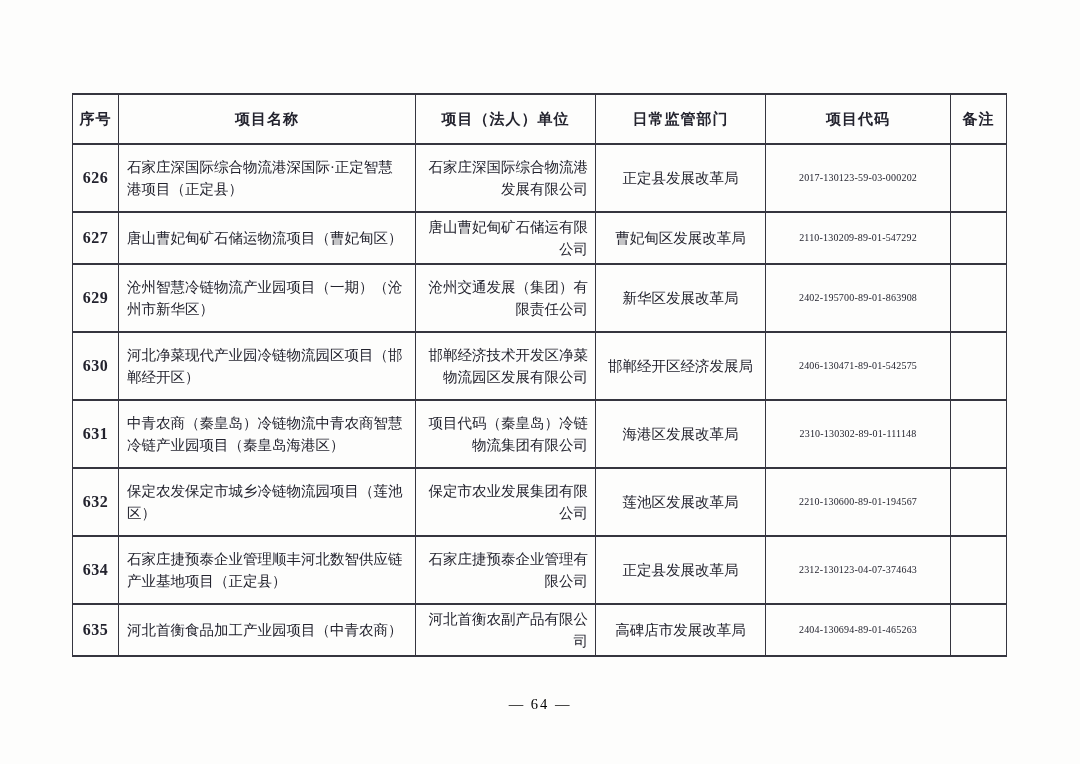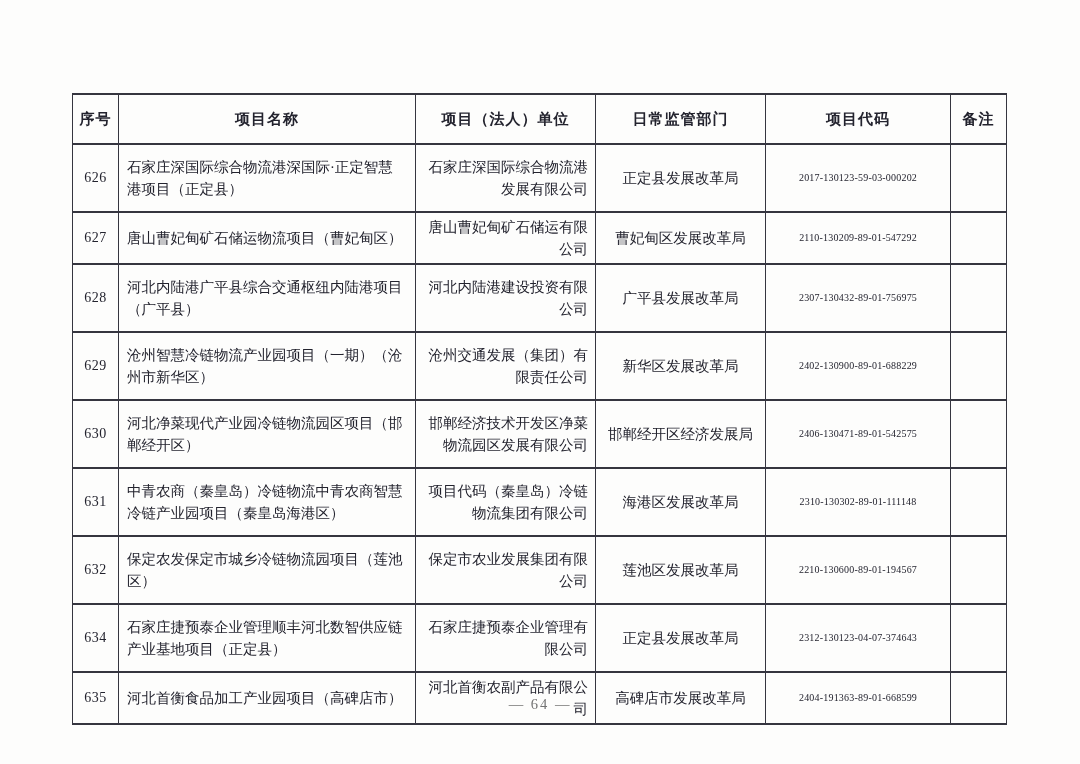--- a/index.html
+++ b/index.html
@@ -36,34 +36,34 @@
     overflow: hidden;
   }
   .doc-table thead tr { height: 50px; }
   .doc-table tbody tr { height: 51.5px; }
   .doc-table th {
     font-weight: bold;
     font-size: 15px;
     text-align: center;
     letter-spacing: 1px;
   }
-  td.c-seq  { text-align: center; font-size: 14px; letter-spacing: 0.5px; }
+  td.c-seq  { text-align: center; font-size: 16px; letter-spacing: 0.5px; font-weight: bold; }
   td.c-name { text-align: left; padding: 11px 8px; }
   td.c-unit { text-align: right; padding: 3px 7px; }
   td.c-dept { text-align: center; padding: 3px 8px; }
   td.c-code { text-align: center; font-size: 10px; letter-spacing: 0.2px; white-space: nowrap; }
   td.c-note { text-align: center; }
   .footer-pageno {
     position: absolute;
     left: 0;
     top: 696px;
     width: 100%;
     text-align: center;
     font-size: 14.5px;
-    color: #737373;
+    color: #000000;
     letter-spacing: 2px;
   }
 </style>
 </head>
 <body>
 
 <div class="page">
 
   <table class="doc-table">
     <colgroup>
@@ -95,33 +95,25 @@
       </tr>
       <tr>
         <td class="c-seq">627</td>
         <td class="c-name">唐山曹妃甸矿石储运物流项目（曹妃甸区）</td>
         <td class="c-unit">唐山曹妃甸矿石储运有限公司</td>
         <td class="c-dept">曹妃甸区发展改革局</td>
         <td class="c-code">2110-130209-89-01-547292</td>
         <td class="c-note"></td>
       </tr>
       <tr>
-        <td class="c-seq">628</td>
-        <td class="c-name">河北内陆港广平县综合交通枢纽内陆港项目（广平县）</td>
-        <td class="c-unit">河北内陆港建设投资有限公司</td>
-        <td class="c-dept">广平县发展改革局</td>
-        <td class="c-code">2307-130432-89-01-756975</td>
-        <td class="c-note"></td>
-      </tr>
-      <tr>
         <td class="c-seq">629</td>
         <td class="c-name">沧州智慧冷链物流产业园项目（一期）（沧州市新华区）</td>
         <td class="c-unit">沧州交通发展（集团）有限责任公司</td>
         <td class="c-dept">新华区发展改革局</td>
-        <td class="c-code">2402-130900-89-01-688229</td>
+        <td class="c-code">2402-195700-89-01-863908</td>
         <td class="c-note"></td>
       </tr>
       <tr>
         <td class="c-seq">630</td>
         <td class="c-name">河北净菜现代产业园冷链物流园区项目（邯郸经开区）</td>
         <td class="c-unit">邯郸经济技术开发区净菜物流园区发展有限公司</td>
         <td class="c-dept">邯郸经开区经济发展局</td>
         <td class="c-code">2406-130471-89-01-542575</td>
         <td class="c-note"></td>
       </tr>
@@ -144,24 +136,24 @@
       <tr>
         <td class="c-seq">634</td>
         <td class="c-name">石家庄捷预泰企业管理顺丰河北数智供应链产业基地项目（正定县）</td>
         <td class="c-unit">石家庄捷预泰企业管理有限公司</td>
         <td class="c-dept">正定县发展改革局</td>
         <td class="c-code">2312-130123-04-07-374643</td>
         <td class="c-note"></td>
       </tr>
       <tr>
         <td class="c-seq">635</td>
-        <td class="c-name">河北首衡食品加工产业园项目（高碑店市）</td>
+        <td class="c-name">河北首衡食品加工产业园项目（中青农商）</td>
         <td class="c-unit">河北首衡农副产品有限公司</td>
         <td class="c-dept">高碑店市发展改革局</td>
-        <td class="c-code">2404-191363-89-01-668599</td>
+        <td class="c-code">2404-130694-89-01-465263</td>
         <td class="c-note"></td>
       </tr>
     </tbody>
   </table>
 
   <div class="footer-pageno">— 64 —</div>
 
 </div>
 
 </body></html>

